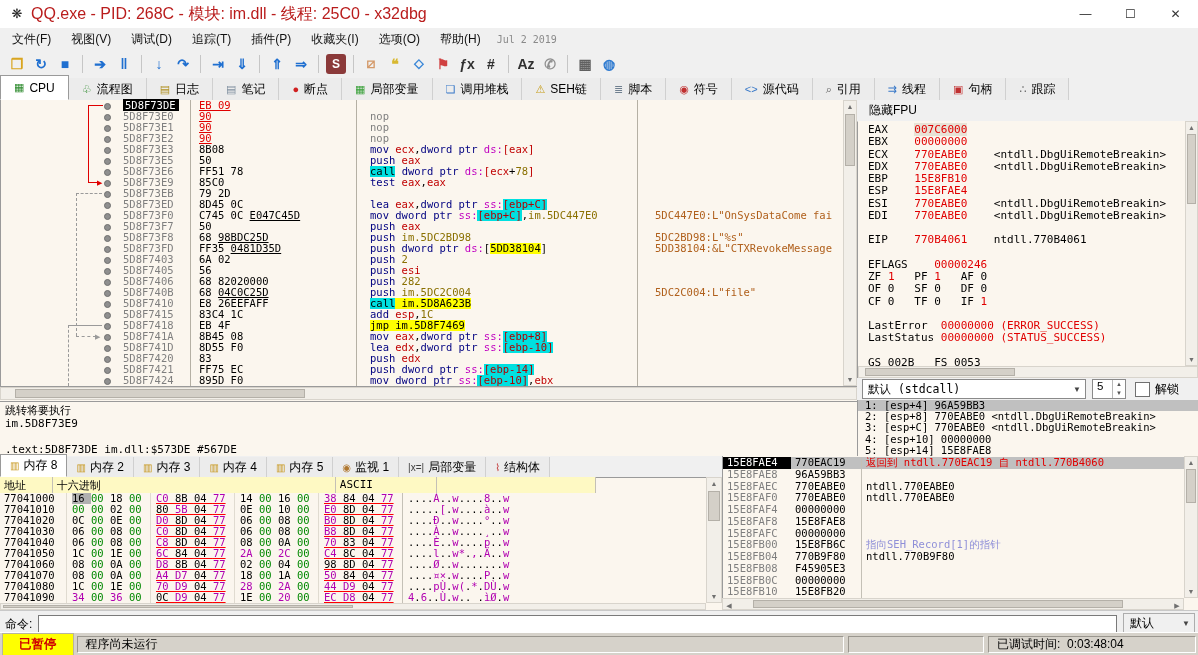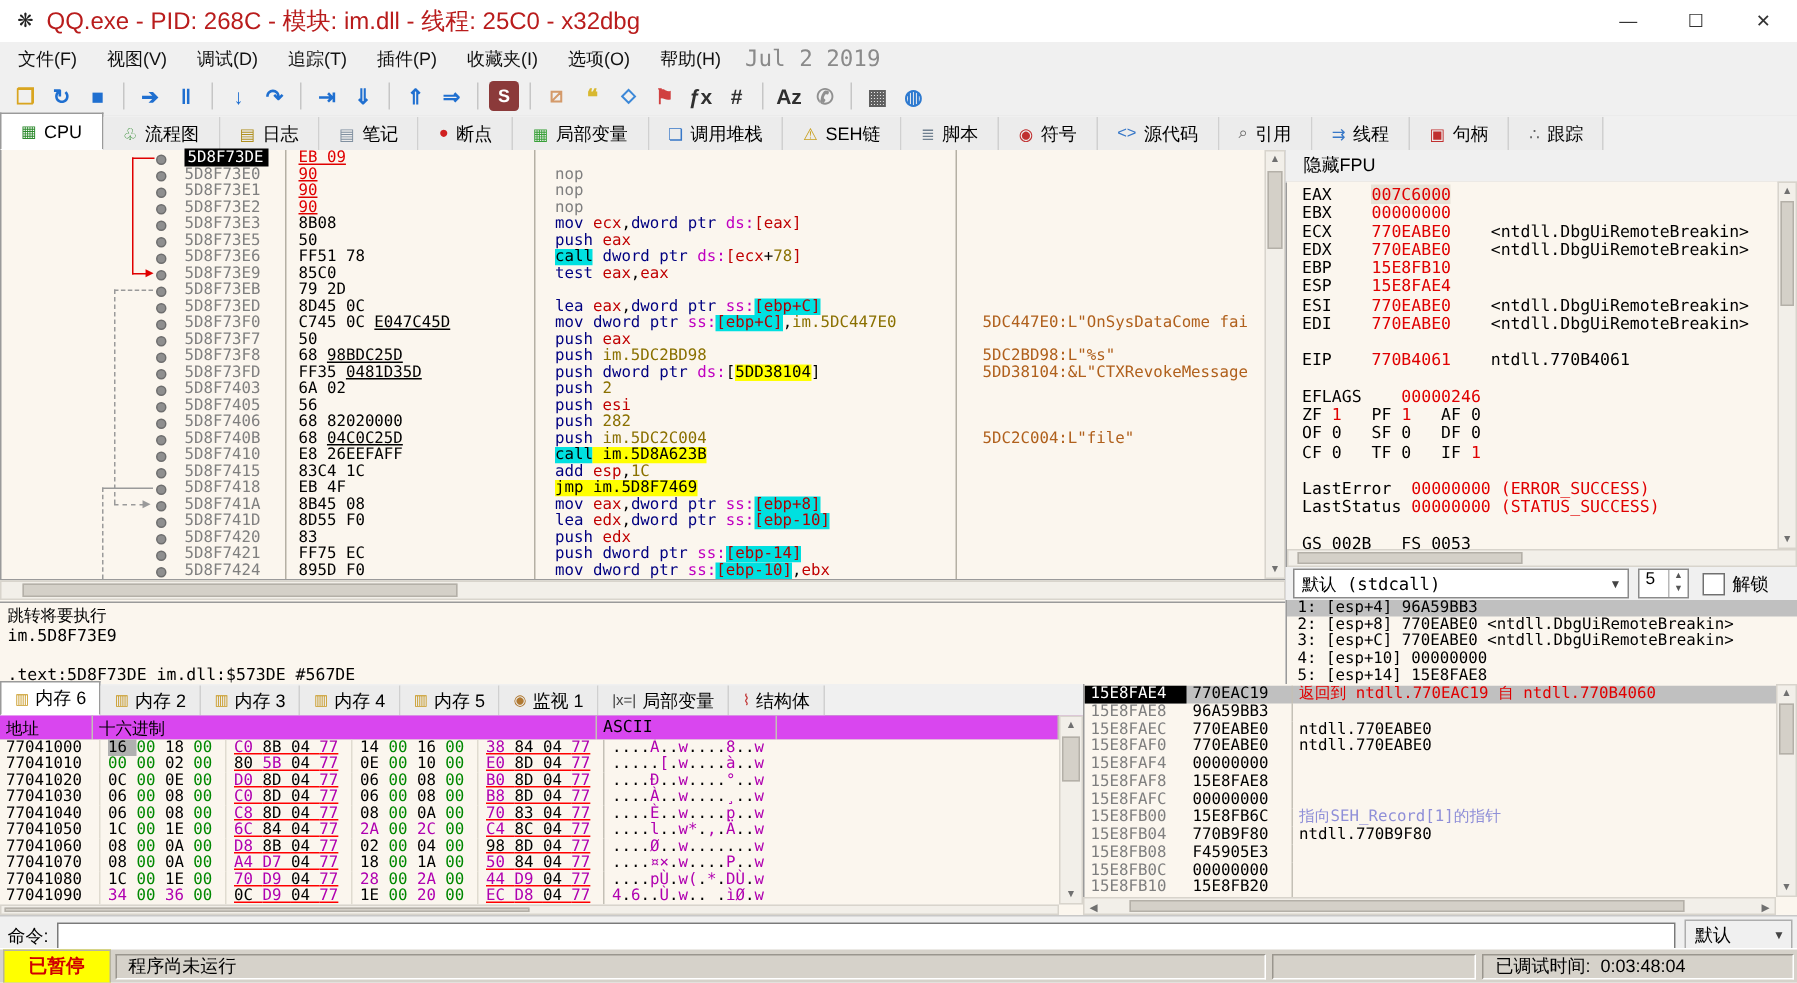--- a/index.html
+++ b/index.html
@@ -8,21 +8,21 @@
   .abs{position:absolute}
   
   #titlebar{left:0;top:0;width:1198px;height:28px;background:#ffffff;border-bottom:1px solid #dedede;display:flex;align-items:center}
   #app-icon{width:16px;height:16px;margin:0 6px 0 9px;color:#222;font-size:13px;line-height:16px;text-align:center}
   #title-text{font-size:16px;color:#b91c1c}
   #win-btns{margin-left:auto;display:flex}
   .win-btn{width:45px;height:28px;display:flex;align-items:center;justify-content:center;color:#333;font-size:12px}
   
   #menubar{left:0;top:28px;width:1198px;height:22px;background:#f0f0f0;display:flex;align-items:center;padding-left:2px}
   .menu-item{padding:3px 10px;color:#111}
-  #build-date{color:#8a8a8a;margin-left:6px;font-family:"DejaVu Sans Mono",monospace;font-size:15px}
+  #build-date{color:#8a8a8a;margin-left:6px;font-family:"DejaVu Sans Mono",monospace;font-size:10px}
   
   #toolbar{left:0;top:50px;width:1198px;height:27px;background:#f0f0f0;border-bottom:1px solid #dcdcdc;display:flex;align-items:center;padding-left:5px}
   .tb-icon{min-width:20px;height:20px;margin:0 2px;display:flex;align-items:center;justify-content:center;font-size:14px;font-weight:bold;border-radius:3px}
   .tb-sep{width:1px;height:18px;background:#c6c6c6;margin:0 5px}
   
   #tabbar{left:0;top:77px;width:1198px;height:23px;background:#f0f0f0;display:flex;align-items:flex-end;border-bottom:1px solid #9a9a9a}
   .tab{height:22px;display:flex;align-items:center;gap:5px;padding:0 13px;border-right:1px solid #d0d0d0;color:#000;background:#ececec}
   .tab.sel{background:#ffffff;border:1px solid #9a9a9a;border-bottom:1px solid #ffffff;height:23px}
   .tab .ticon{font-size:11px}
   
@@ -77,21 +77,21 @@
   #args{position:absolute;left:858px;top:400px;width:340px;height:56px;background:#fbf6ee;
     font-family:"DejaVu Sans Mono",monospace;font-size:10.5px;line-height:11.2px;white-space:pre;overflow:hidden}
   .arg-row{padding-left:7px}
   .arg-row.sel{background:#c0c0c0}
   
   #dumppane{left:0;top:456px;width:722px;height:154px;background:#fbf6ee}
   #dumptabs{position:absolute;left:0;top:456px;width:722px;height:21px;background:#f0f0f0;display:flex;align-items:flex-end;border-bottom:1px solid #9a9a9a}
   .dtab{height:20px;display:flex;align-items:center;gap:4px;padding:0 9px;border-right:1px solid #d0d0d0;background:#ececec;font-size:12px}
   .dtab.sel{background:#ffffff;border:1px solid #9a9a9a;border-bottom:1px solid #fff;height:21px}
   .dtab .ticon{font-size:10px}
-  #dumphdr{position:absolute;left:0;top:477px;width:722px;height:16px;background:#d946ef;border-bottom:1px solid #b8b4aa;display:flex;
+  #dumphdr{position:absolute;left:0;top:477px;width:596px;height:16px;background:#fef9c3;border-bottom:1px solid #b8b4aa;display:flex;
     font-size:11px;font-family:"DejaVu Sans Mono",monospace}
   .dh-cell{border-right:1px solid #c4c0b6;padding:1px 0 0 4px;box-sizing:border-box;height:16px}
   #dumprows{position:absolute;left:0;top:493px;width:706px;height:110px;overflow:hidden;background:#fbf6ee;
     font-family:"DejaVu Sans Mono",monospace;font-size:10.5px;line-height:11px;white-space:pre}
   .dmp-row{display:flex;height:11px}
   .dmp-addr{width:62px;padding-left:4px;flex:none;color:#000}
   .dmp-grp{width:84px;flex:none;border-left:1px solid #e0dbd0;padding-left:5px;box-sizing:border-box}
   .dmp-grp.ptr{text-decoration:underline;text-decoration-color:#ff0000}
   .dmp-ascii{width:120px;flex:none;border-left:1px solid #c4c0b6;padding-left:5px;box-sizing:border-box}
   .hx-g{color:#008800}.hx-m{color:#b000b0}.hx-k{color:#000}
@@ -355,21 +355,21 @@
     <span class="box"></span>
     <span>解锁</span>
   </div>
 </div>
 <div class="abs" id="args"><div class="arg-row sel">1: [esp+4] 96A59BB3</div><div class="arg-row">2: [esp+8] 770EABE0 &lt;ntdll.DbgUiRemoteBreakin&gt;</div><div class="arg-row">3: [esp+C] 770EABE0 &lt;ntdll.DbgUiRemoteBreakin&gt;</div><div class="arg-row">4: [esp+10] 00000000</div><div class="arg-row">5: [esp+14] 15E8FAE8</div></div>
 
 <div class="abs" id="dumppane"></div>
 <div class="abs" id="dumptabs">
     <div class="dtab sel">
       <span class="ticon" style="color: rgb(200, 152, 32);">▥</span>
-      <span>内存 6</span>
+      <span>内存 8</span>
     </div>
     <div class="dtab">
       <span class="ticon" style="color: rgb(200, 152, 32);">▥</span>
       <span>内存 2</span>
     </div>
     <div class="dtab">
       <span class="ticon" style="color: rgb(200, 152, 32);">▥</span>
       <span>内存 3</span>
     </div>
     <div class="dtab">

